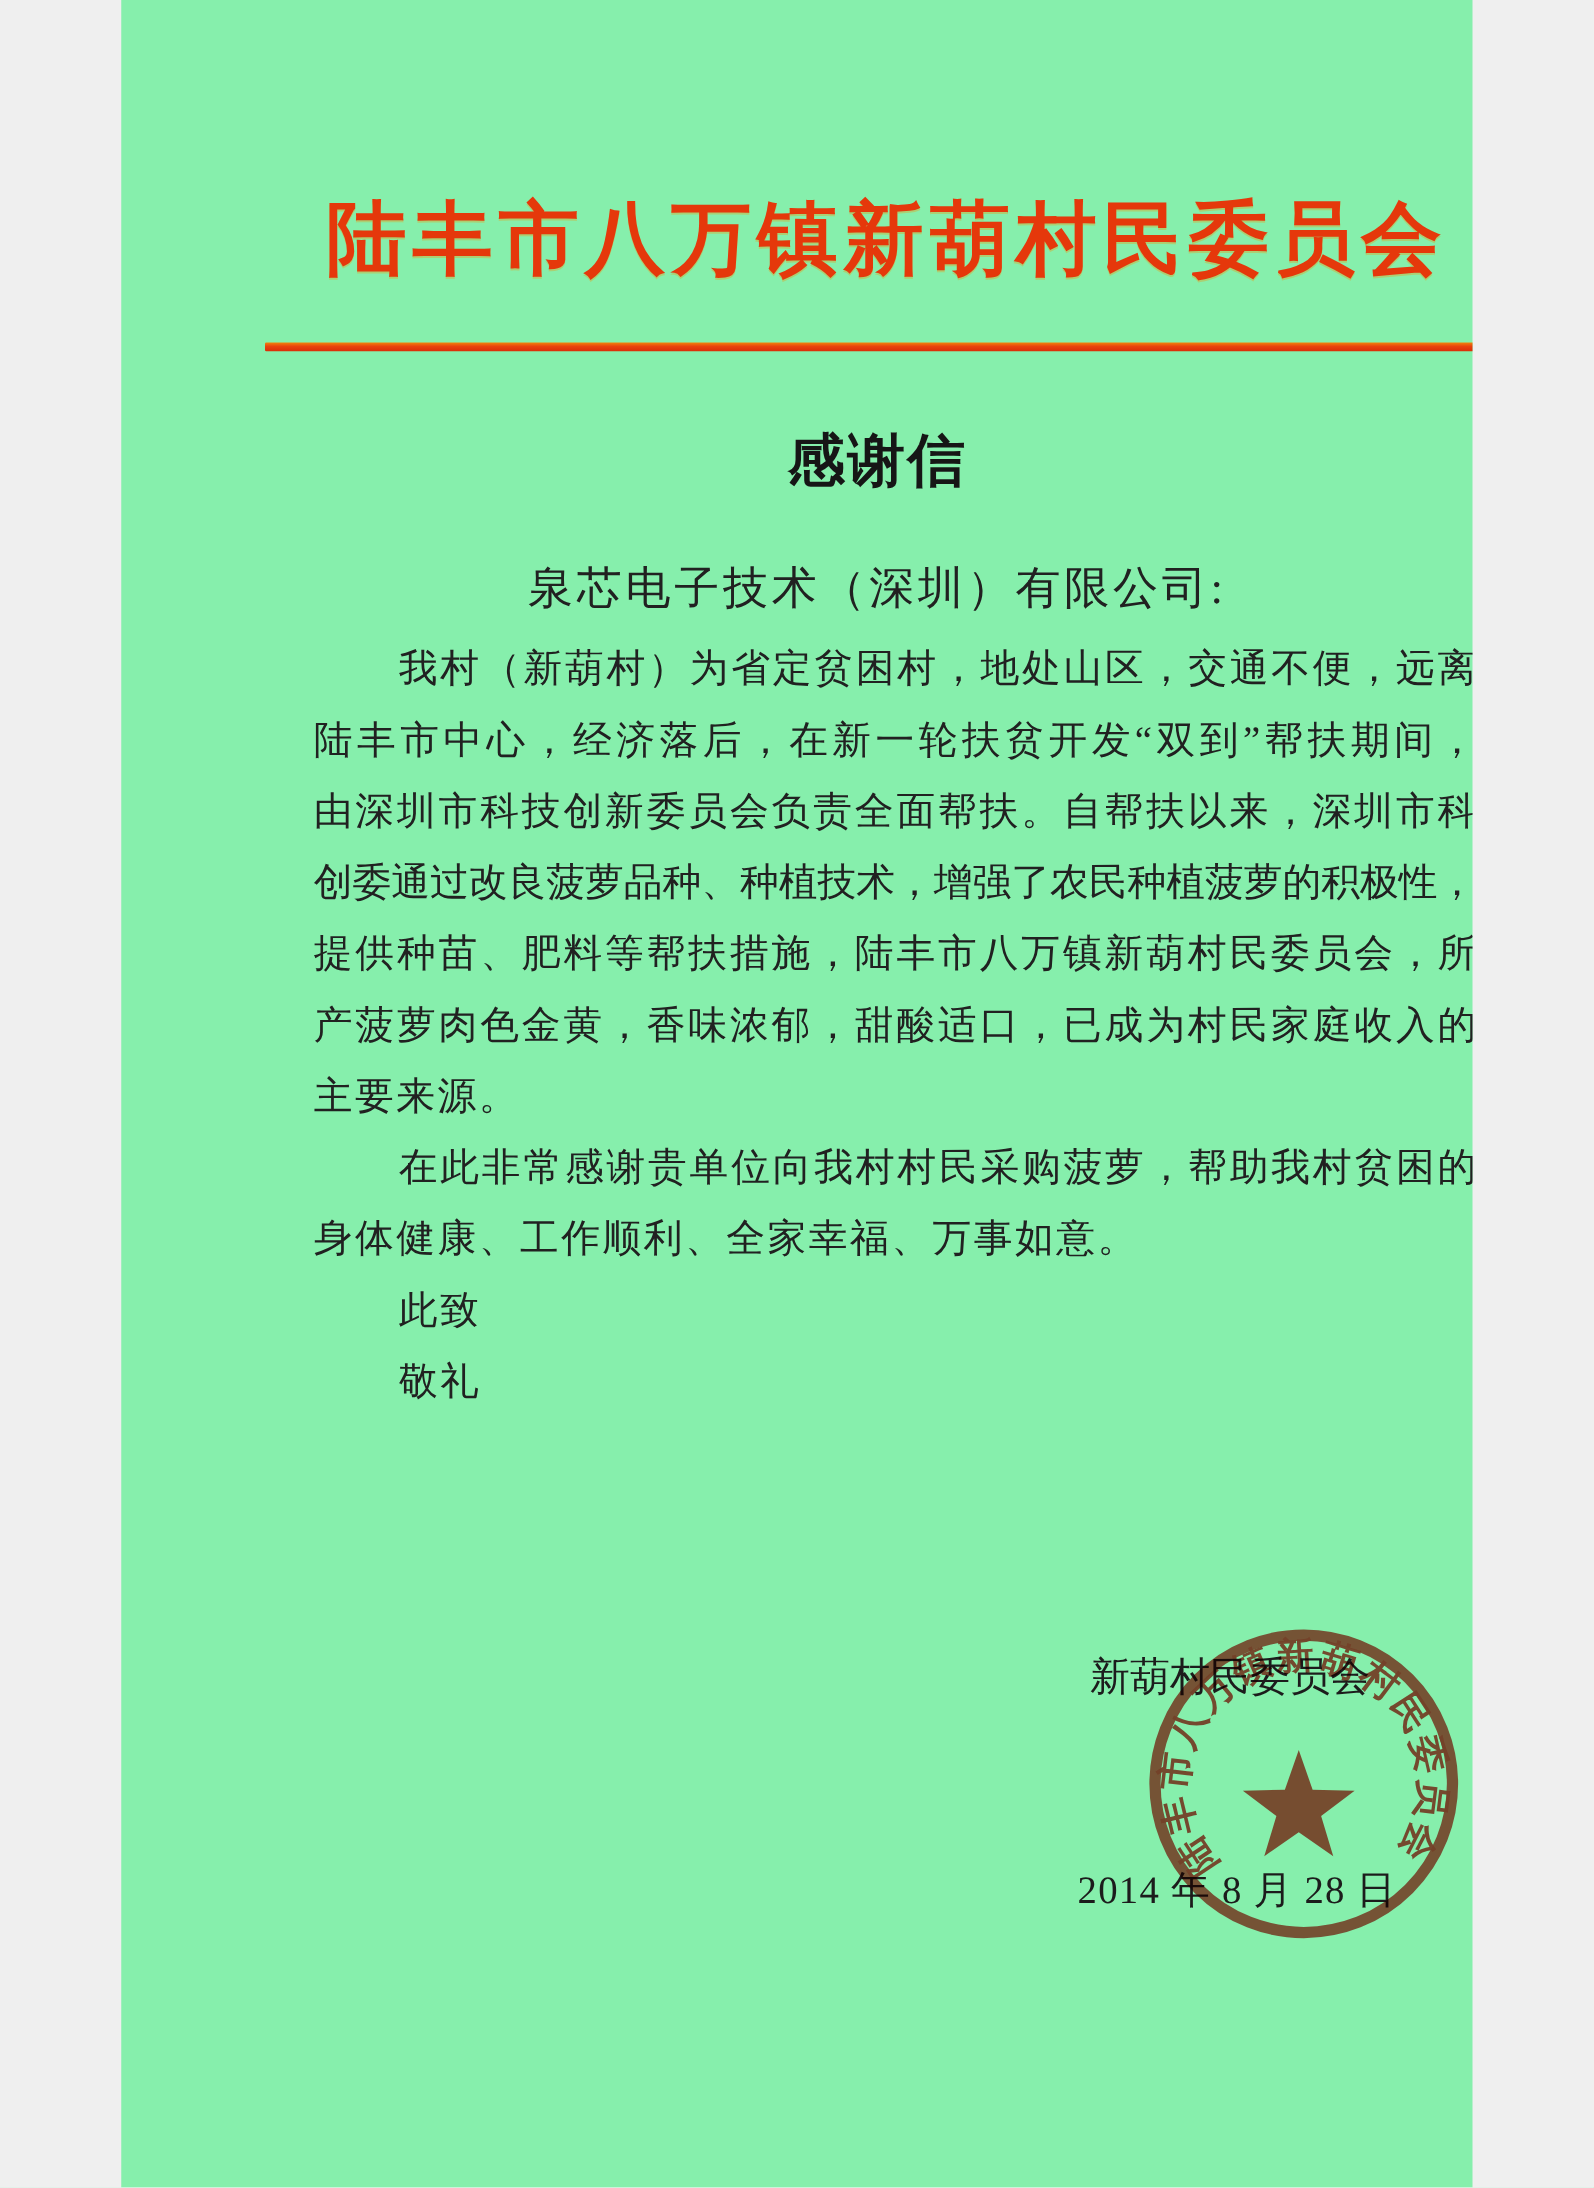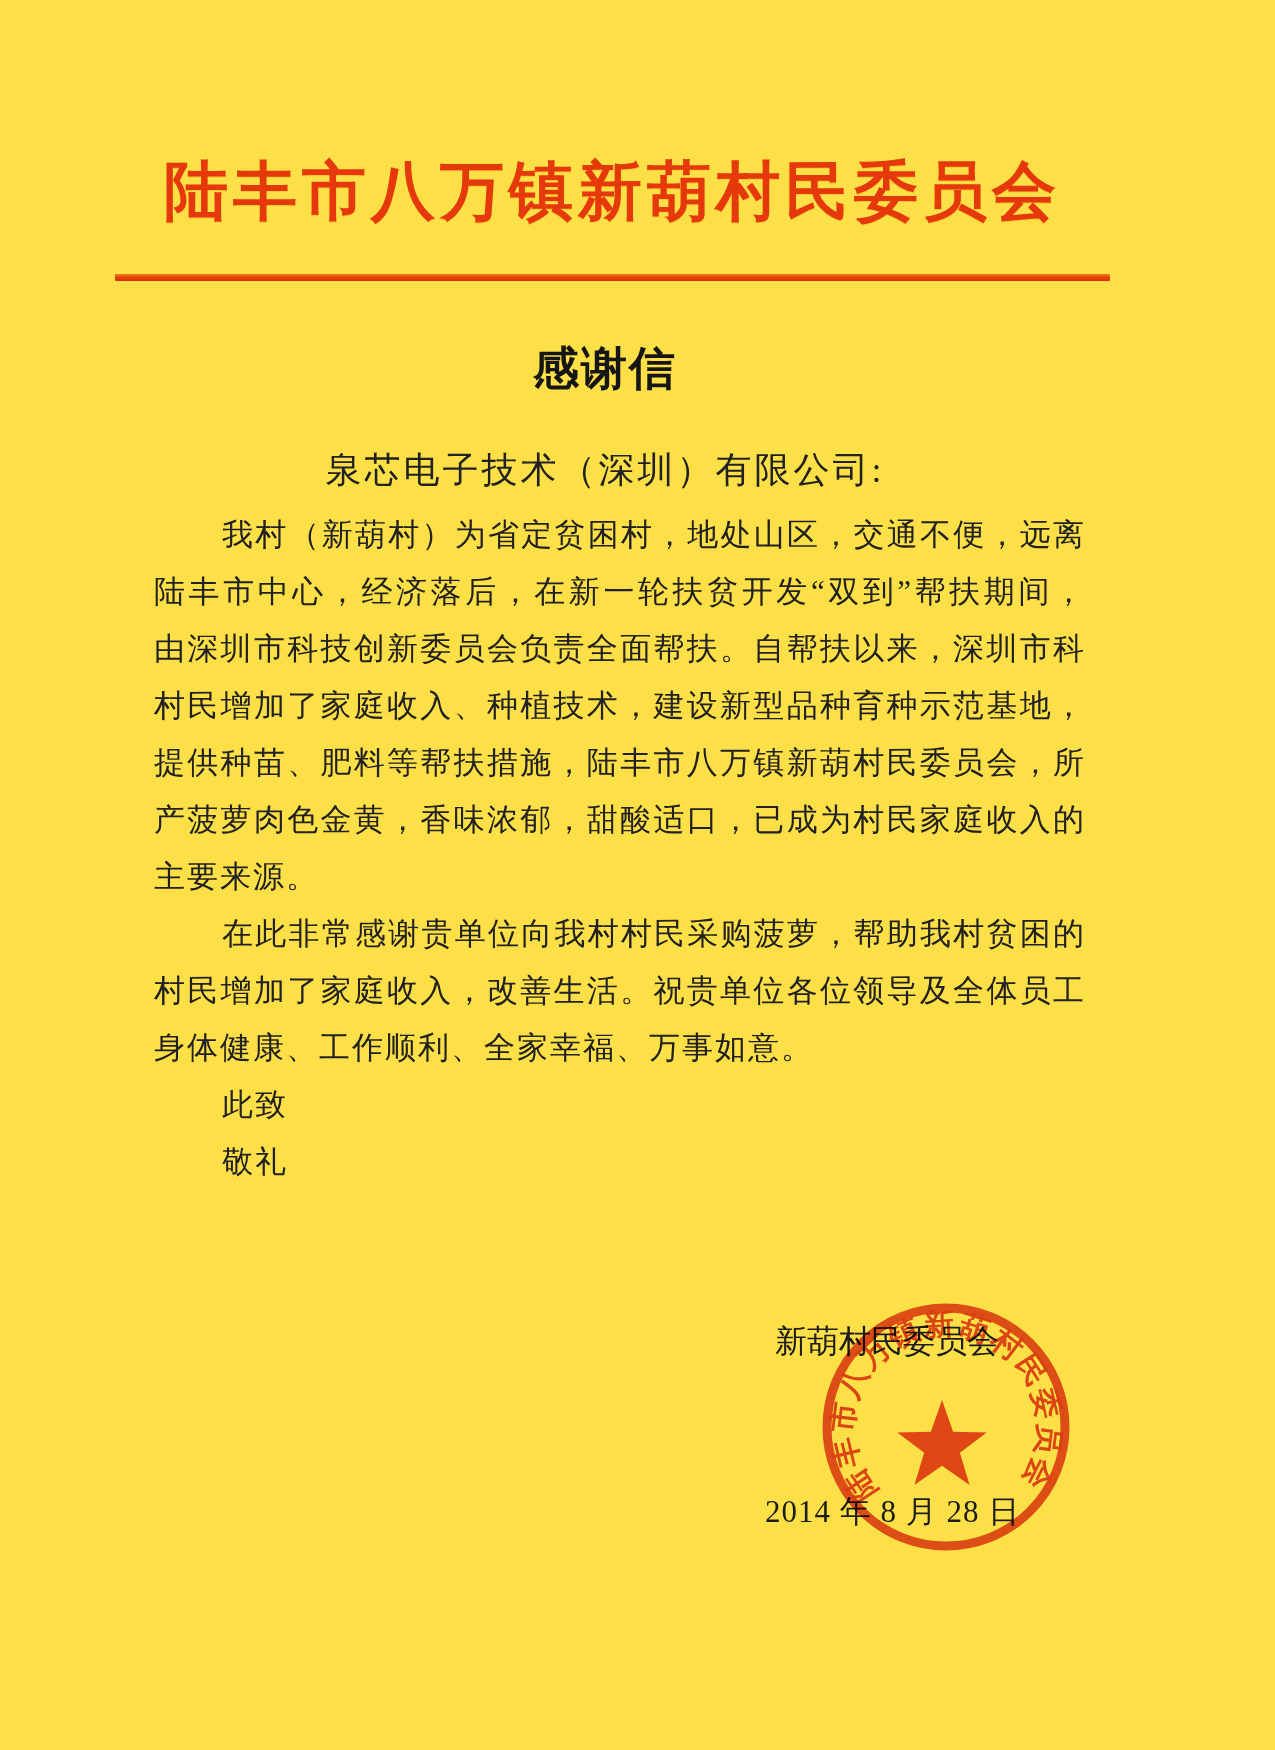--- a/index.html
+++ b/index.html
@@ -1,20 +1,20 @@
 <!DOCTYPE html>
 <html><head>
 <meta charset="utf-8">
 <style>
   html,body{margin:0;padding:0;background:#efefef;}
   .page{
     position:relative;
-    width:1275px;height:1750px;
+    width:1081px;height:1750px;
     margin:0 auto;
-    background:#fde047;
+    background:#86efac;
     overflow:hidden;
     font-family:"Liberation Serif","DejaVu Serif",serif;
     color:#212121;
   }
   .masthead{
     position:absolute;top:148px;left:115px;width:995px;
     text-align:center;
     font-size:64px;font-weight:bold;
     letter-spacing:5px;
     color:#e5380b;
@@ -82,26 +82,25 @@
   <div class="masthead-rule"></div>
 
   <div class="letter-title">感谢信</div>
 
   <div class="salutation">泉芯电子技术（深圳）有限公司:</div>
 
   <div class="body-block">
     <div class="line indent">我村（新葫村）为省定贫困村，地处山区，交通不便，远离</div>
     <div class="line">陆丰市中心，经济落后，在新一轮扶贫开发“双到”帮扶期间，</div>
     <div class="line">由深圳市科技创新委员会负责全面帮扶。自帮扶以来，深圳市科</div>
-    <div class="line">村民增加了家庭收入、种植技术，建设新型品种育种示范基地，</div>
+    <div class="line">创委通过改良菠萝品种、种植技术，增强了农民种植菠萝的积极性，</div>
     <div class="line">提供种苗、肥料等帮扶措施，陆丰市八万镇新葫村民委员会，所</div>
     <div class="line">产菠萝肉色金黄，香味浓郁，甜酸适口，已成为村民家庭收入的</div>
     <div class="line plain">主要来源。</div>
     <div class="line indent">在此非常感谢贵单位向我村村民采购菠萝，帮助我村贫困的</div>
-    <div class="line">村民增加了家庭收入，改善生活。祝贵单位各位领导及全体员工</div>
     <div class="line plain">身体健康、工作顺利、全家幸福、万事如意。</div>
     <div class="line plain indent">此致</div>
     <div class="line plain indent">敬礼</div>
   </div>
 
   <div class="signature-org">新葫村民委员会</div>
 
   <div class="signature-date">2014 年 8 月 28 日</div>
 
   <svg class="seal" viewBox="-130 -130 260 260">

